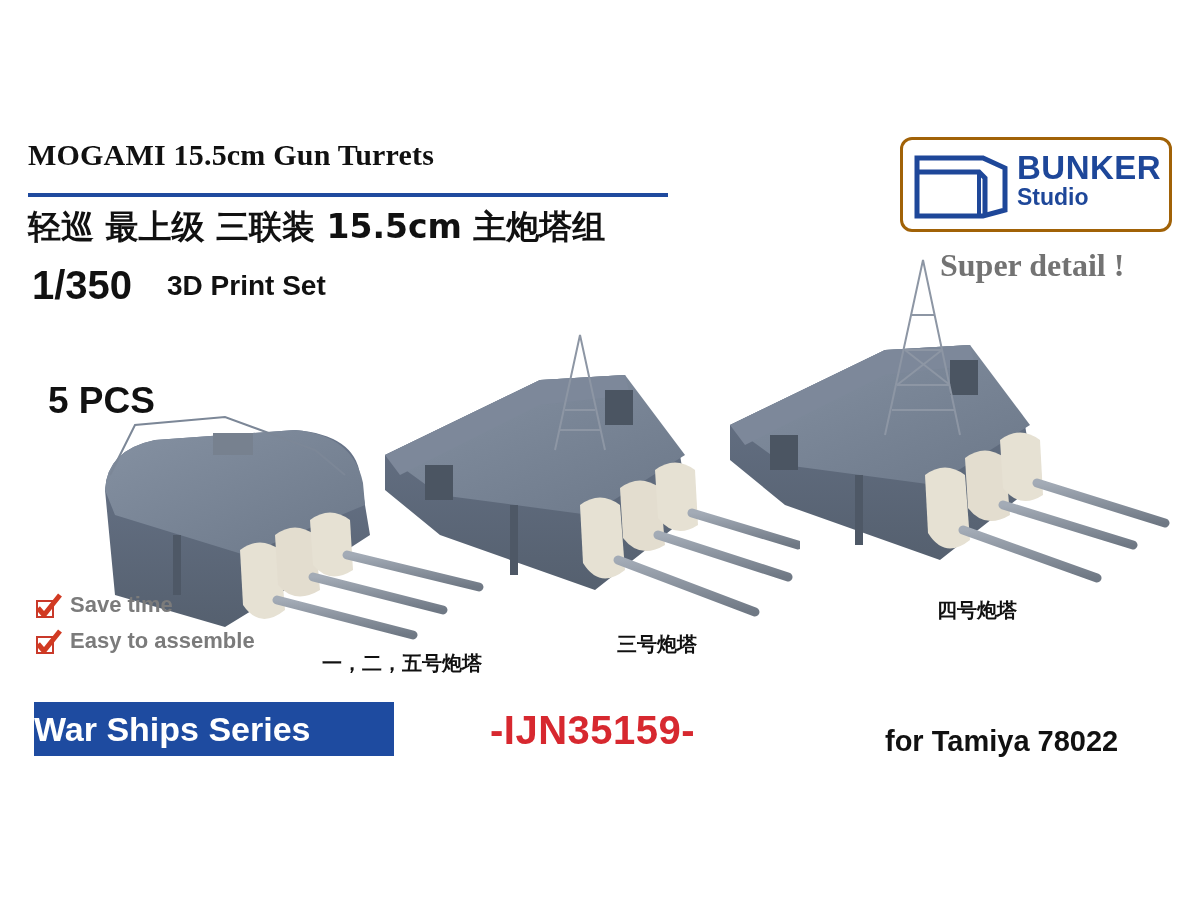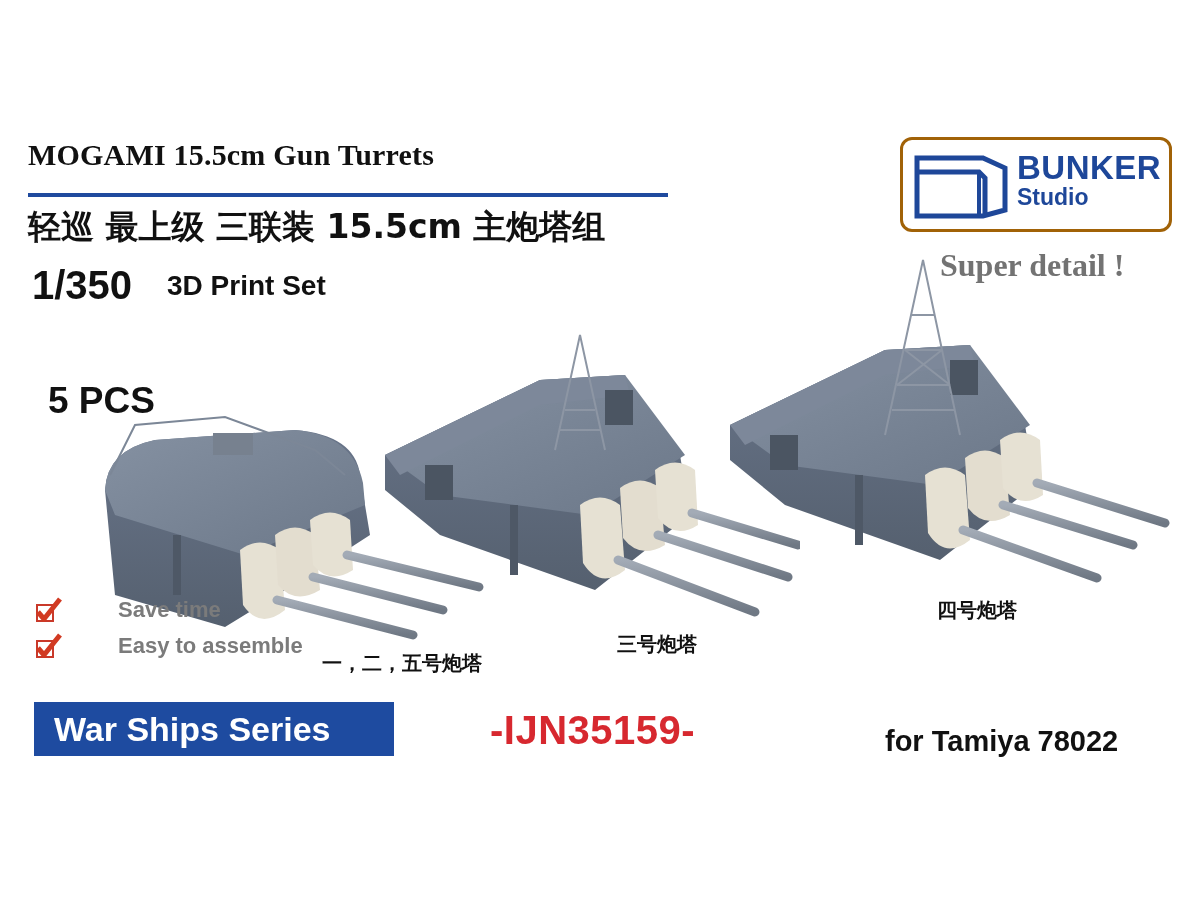--- a/index.html
+++ b/index.html
@@ -28,29 +28,29 @@
   .logo svg { position: absolute; left: 10px; top: 8px; }
   .logo-bunker { position: absolute; left: 114px; top: 9px; font-weight: bold; font-size: 33px; color: #1e4799; letter-spacing: 0.5px; }
   .logo-studio { position: absolute; left: 114px; top: 44px; font-weight: bold; font-size: 23px; color: #1e4799; }
   .super {
     left: 940px; top: 247px; font-family: "Liberation Serif", "DejaVu Serif", serif; 
     font-weight: bold; font-size: 32px; color: #737373; white-space: nowrap;
   }
 
   
   .features { left: 34px; top: 592px; }
-  .feature { display: flex; align-items: center; height: 36px; gap: 48px; }
+  .feature { display: flex; align-items: flex-start; height: 36px; }
   .check { width: 28px; height: 28px; position: relative; margin-right: 8px; }
   .check .box { position: absolute; left: 2px; top: 8px; width: 18px; height: 18px; border: 2px solid #c9392a; box-sizing: border-box; }
   .check svg { position: absolute; left: 0; top: 0; }
   .feature-label { font-weight: bold; font-size: 22px; color: #7b7b7b; white-space: nowrap; }
 
   .series {
     left: 34px; top: 702px; width: 360px; height: 54px; background: #1e4ba0; color: #fff;
-    font-weight: bold; font-size: 34px; line-height: 54px; padding-left: 20px; box-sizing: border-box; white-space: nowrap;
+    font-weight: bold; font-size: 34px; line-height: 54px; padding-left: 0; box-sizing: border-box; white-space: nowrap;
   }
   .code { left: 490px; top: 708px; font-weight: bold; font-size: 40px; color: #d7282f; white-space: nowrap; letter-spacing: 0.5px; }
   .tamiya { left: 885px; top: 725px; font-weight: bold; font-size: 29px; color: #111; white-space: nowrap; }
 
   .turret-label { font-weight: bold; font-size: 20px; color: #111; white-space: nowrap; font-family: "DejaVu Sans", sans-serif; }
   .label-1 { left: 290px; top: 650px; margin-left: 32px; }
   .label-3 { left: 617px; top: 631px; }
   .label-4 { left: 937px; top: 597px; }
 
   .turret { position: absolute; }

